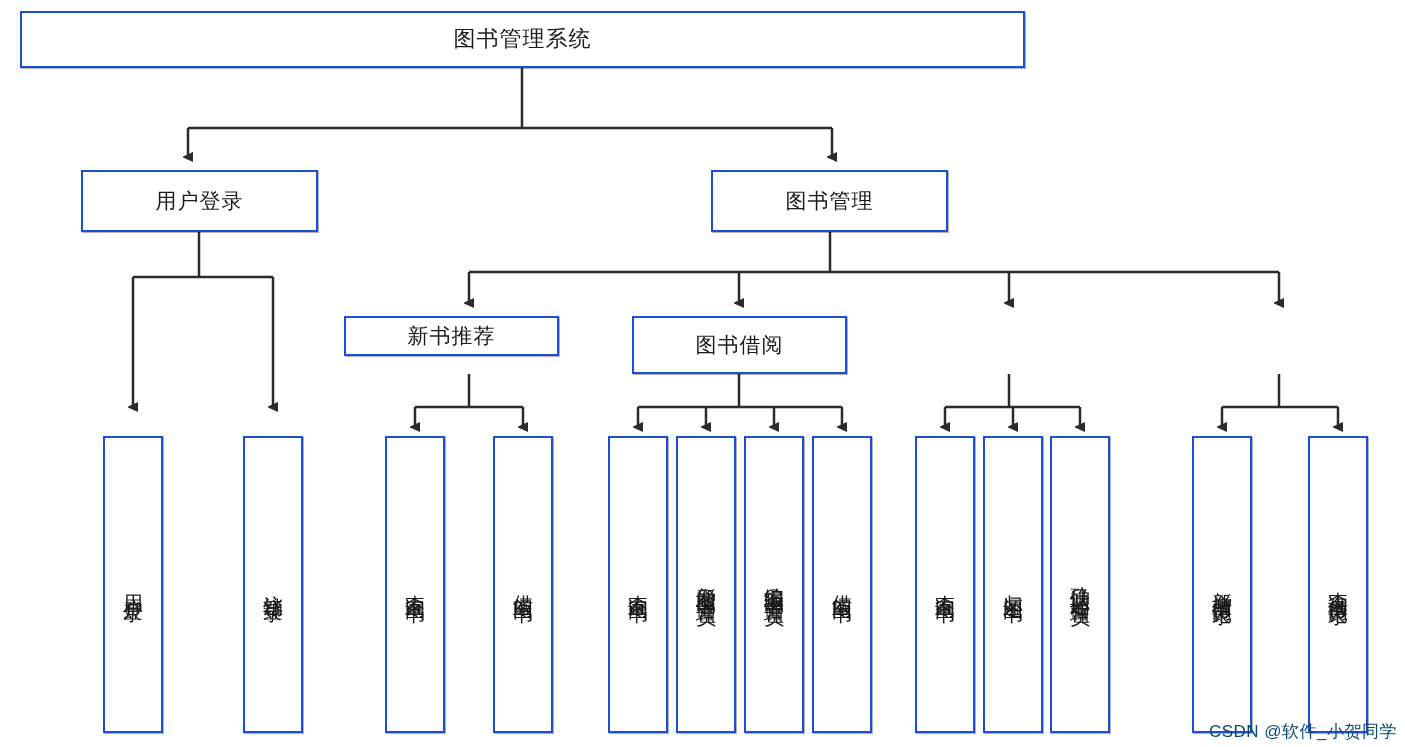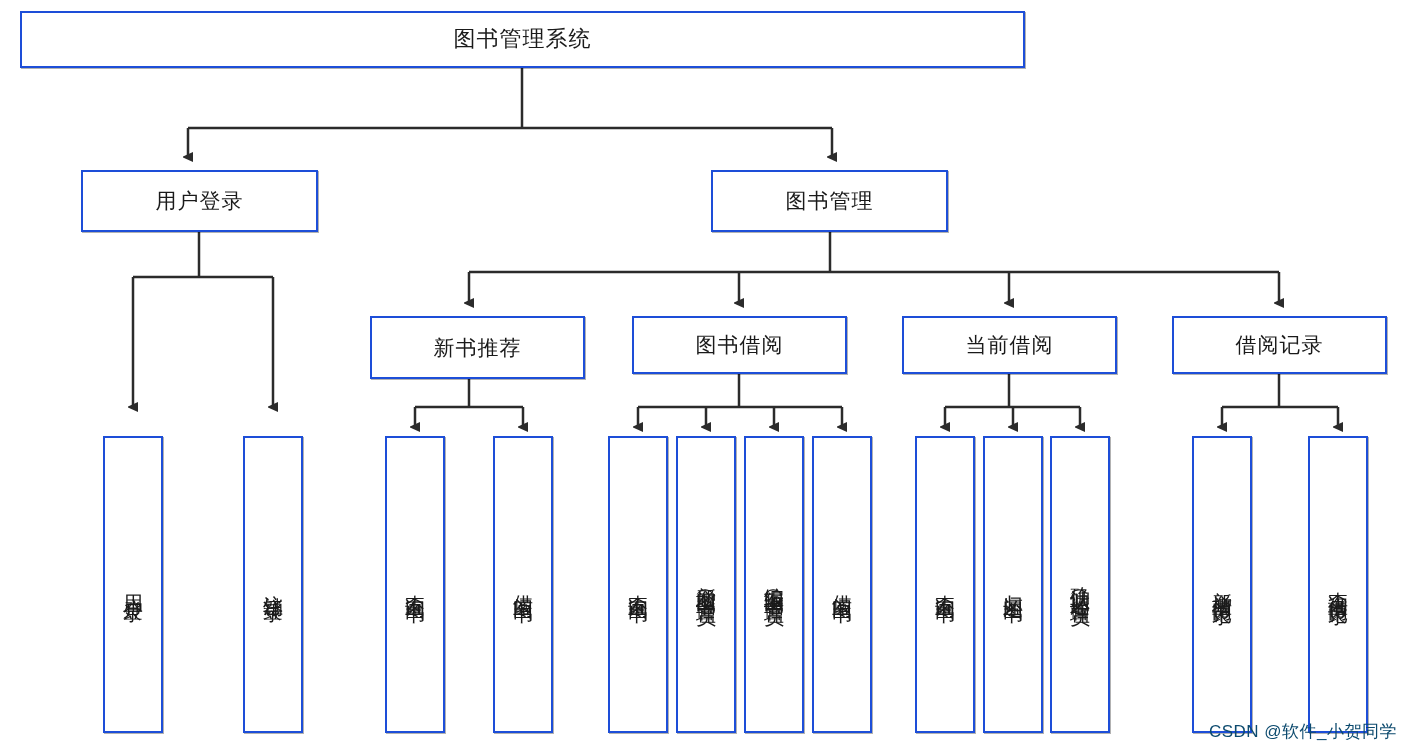--- a/index.html
+++ b/index.html
@@ -127,24 +127,22 @@
       <path d="M1222,407 L1222,427" marker-end="url(#arrow)"></path>
       <path d="M1338,407 L1338,427" marker-end="url(#arrow)"></path>
     </g>
   </svg>
 
   <div class="node horiz root" style="left:20px; top:11px; width:1005px; height:57px;">图书管理系统</div>
 
   <div class="node horiz" style="left:81px; top:170px; width:237px; height:62px;">用户登录</div>
   <div class="node horiz" style="left:711px; top:170px; width:237px; height:62px;">图书管理</div>
 
-  <div class="node horiz" style="left:370px; top:316px; width:215px; height:63px;">新书推荐</div>
+  <div class="node horiz" style="left:344px; top:316px; width:215px; height:40px;">新书推荐</div>
   <div class="node horiz" style="left:632px; top:316px; width:215px; height:58px;text-align:center;">图书借阅</div>
-  <div class="node horiz" style="left:902px; top:316px; width:215px; height:58px;">当前借阅</div>
-  <div class="node horiz" style="left:1172px; top:316px; width:215px; height:58px;">借阅记录</div>
 
   <div class="node vert" style="left:103px; top:436px; width:60px; height:297px;">
     <span class="vlabel">用户登录</span>
   </div>
   <div class="node vert" style="left:243px; top:436px; width:60px; height:297px;">
     <span class="vlabel">注销登录</span>
   </div>
 
   <div class="node vert" style="left:385px; top:436px; width:60px; height:297px;">
     <span class="vlabel">查询图书</span>

